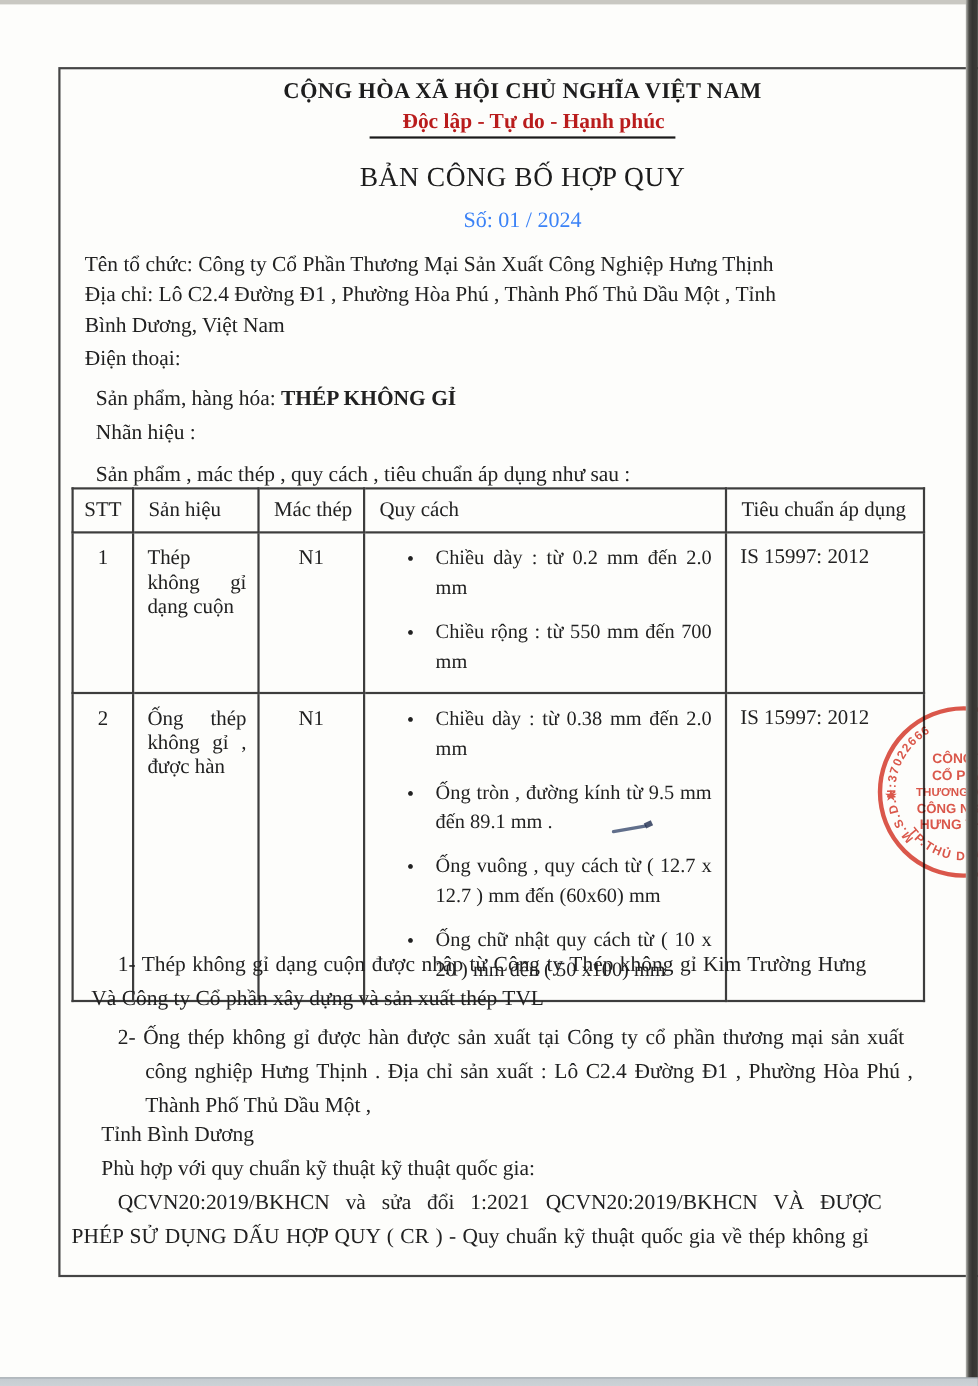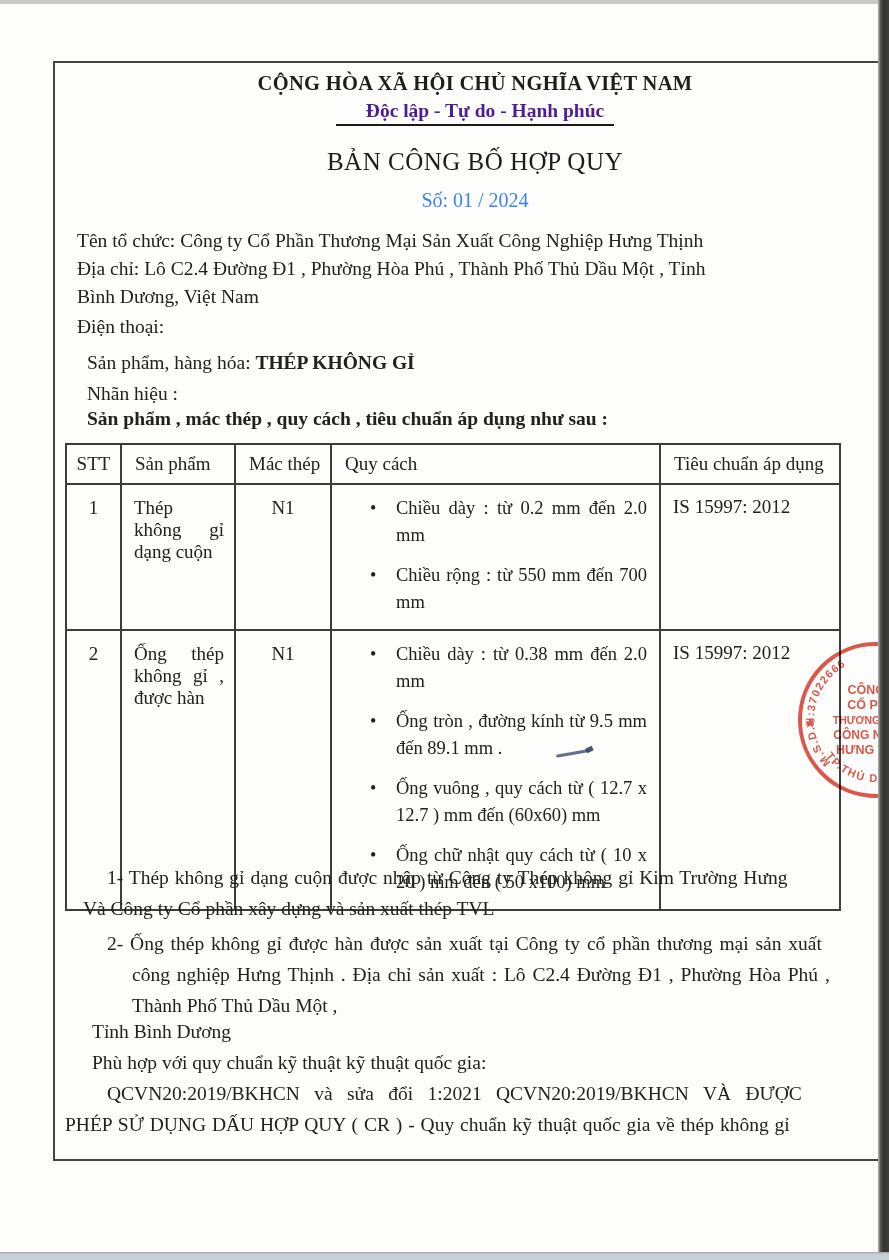--- a/index.html
+++ b/index.html
@@ -20,21 +20,21 @@
 
   
   .frame{
     position:absolute;left:53px;top:61px;width:844px;height:1100px;
     border:2px solid #454545;box-sizing:border-box;
   }
   .abs{position:absolute;}
 
   .h-national{top:9px;left:0;width:100%;text-align:center;font-size:20.5px;font-weight:bold;letter-spacing:.3px;color:#1d1d1d;}
   .h-motto-wrap{top:37px;left:0;width:100%;text-align:center;}
-  .h-motto{display:inline-block;font-size:19.5px;font-weight:bold;color:#4c1d95;
+  .h-motto{display:inline-block;font-size:19.5px;font-weight:bold;color:#b91c1c;
     padding:0 10px 2px 30px;border-bottom:2.5px solid #1a1a1a;}
   .doc-title{top:85px;left:0;width:100%;text-align:center;font-size:25px;font-weight:normal;letter-spacing:.5px;color:#1c1c1c;}
   .doc-number{top:126px;left:0;width:100%;text-align:center;font-size:20px;color:#3b82f6;}
 
   .line{position:absolute;left:22px;right:16px;font-size:19.5px;line-height:26px;color:#212121;}
   .indent{padding-left:10px;}
   .bold{font-weight:bold;}
 
   table.spec{
     position:absolute;left:10px;top:380px;
@@ -91,34 +91,34 @@
     <div class="abs doc-title">BẢN CÔNG BỐ HỢP QUY</div>
     <div class="abs doc-number">Số: 01 / 2024</div>
 
     <div class="line" style="top:165px;">Tên tổ chức: Công ty Cổ Phần Thương Mại Sản Xuất Công Nghiệp Hưng Thịnh</div>
     <div class="line" style="top:193px;">Địa chỉ: Lô C2.4 Đường Đ1 , Phường Hòa Phú , Thành Phố Thủ Dầu Một , Tỉnh</div>
     <div class="line" style="top:221px;">Bình Dương, Việt Nam</div>
     <div class="line" style="top:251px;">Điện thoại:</div>
 
     <div class="line indent" style="top:287px;"><span>Sản phẩm, hàng hóa: </span><span class="bold">THÉP KHÔNG GỈ</span></div>
     <div class="line indent" style="top:318px;">Nhãn hiệu :</div>
-    <div class="line indent" style="top:343px;font-weight:bold;">Sản phẩm , mác thép , quy cách , tiêu chuẩn áp dụng như sau :</div>
+    <div class="line indent" style="top:356px;">Sản phẩm , mác thép , quy cách , tiêu chuẩn áp dụng như sau :</div>
 
     <table class="spec">
       <colgroup>
           <col class="c1">
           <col class="c2">
           <col class="c3">
           <col class="c4">
           <col class="c5">
         </colgroup>
       <thead>
         <tr>
           <th class="ctr">STT</th>
-          <th>Sản phẩm</th>
+          <th>Sản hiệu</th>
           <th>Mác thép</th>
           <th>Quy cách</th>
           <th>Tiêu chuẩn áp dụng</th>
         </tr>
       </thead>
       <tbody>
         <tr class="r1">
           <td class="stt">1</td>
           <td class="prod">Thép không gỉ dạng cuộn</td>
           <td class="mark">N1</td>

